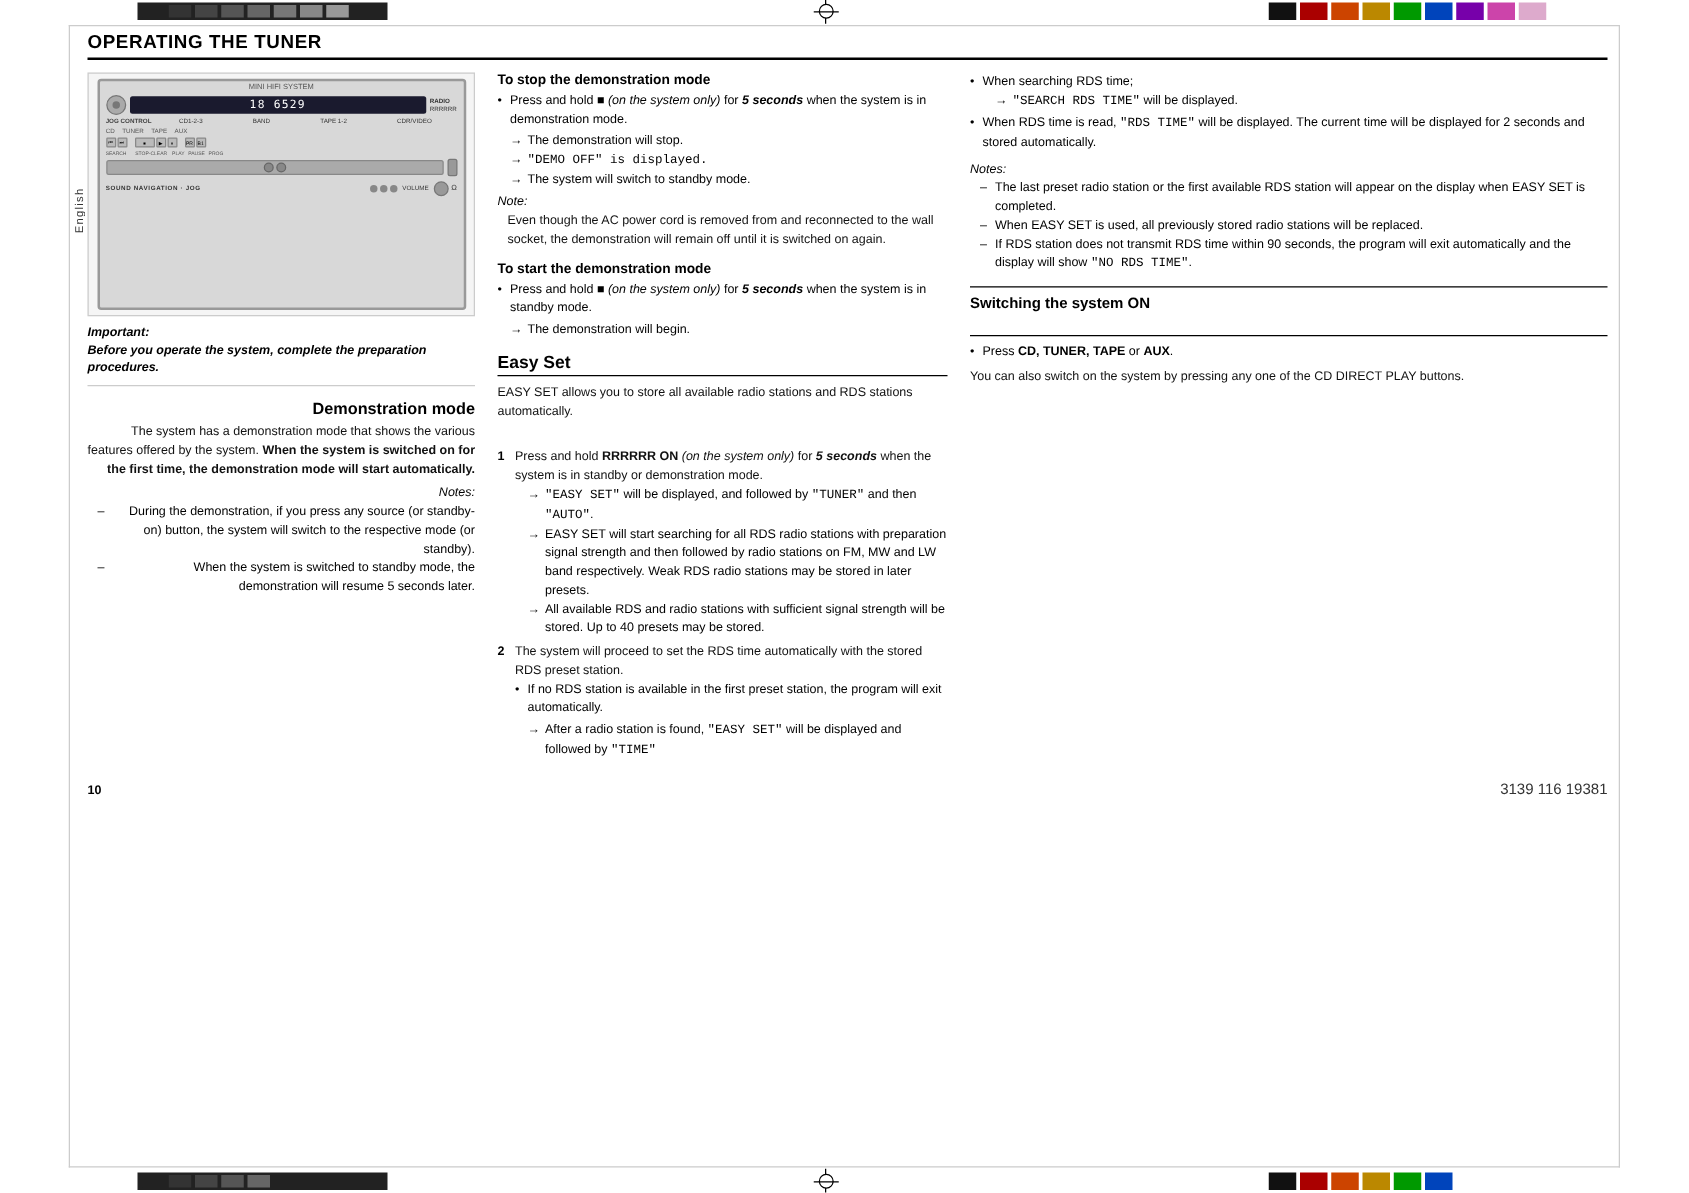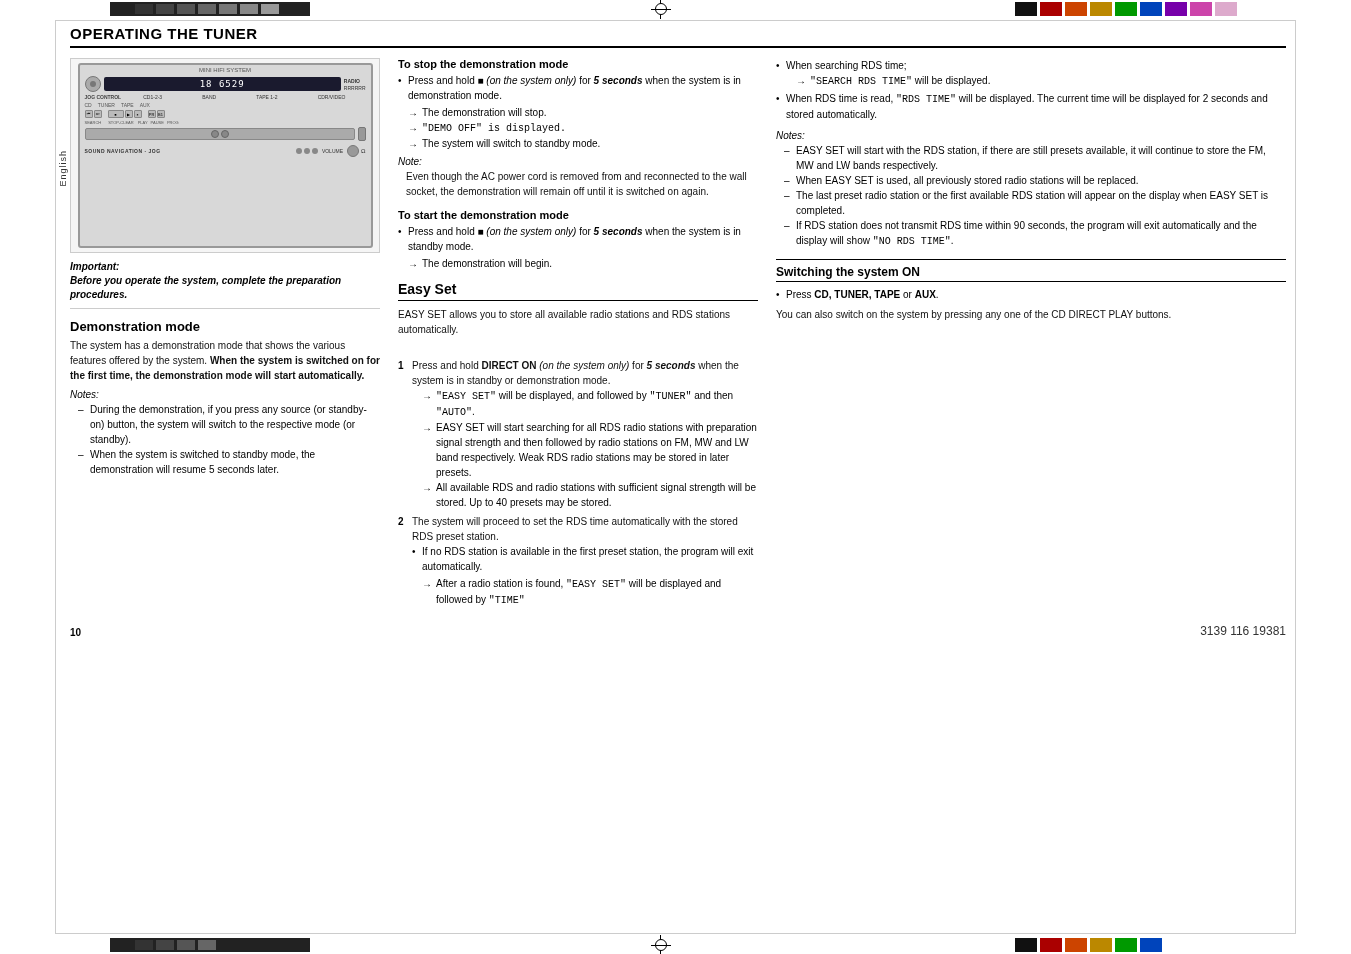--- a/index.html
+++ b/index.html
@@ -229,20 +229,21 @@
     .important-text {
       font-style: italic;
       font-weight: bold;
       font-size: 10px;
       line-height: 1.4;
     }
 
     
     .demo-section {
       margin-top: 10px;
+      text-align: right;
     }
     .subsection-title {
       font-size: 13px;
       font-weight: 900;
       margin-bottom: 4px;
     }
     .body-text {
       font-size: 10px;
       line-height: 1.5;
       color: #111;
@@ -346,21 +347,21 @@
     }
 
     
     .right-col-section {
       margin-bottom: 8px;
     }
     .switching-title {
       font-size: 12px;
       font-weight: 900;
       border-bottom: 1.5px solid #000;
-      padding-bottom: 2px;
+      padding-bottom: 19px;
       margin-bottom: 5px;
     }
 
     
     .bottom-content {
       display: flex;
       justify-content: space-between;
       margin-top: 6px;
       align-items: flex-end;
     }
@@ -598,21 +599,21 @@
 
       <div class="instruction-block" style="margin-top: 8px;">
         <div class="easy-set-title">Easy Set</div>
         <div class="body-text" style="margin-bottom:21px;">EASY SET allows you to store all available radio stations and RDS stations automatically.</div>
 
         <ol class="numbered-list">
 
           <li>
             <span class="num">1</span>
             <div class="body-text">
-              Press and hold <b>DIRECT ON</b> <i>(on the system only)</i> for <b><i>5 seconds</i></b> when the system is in standby or demonstration mode.
+              Press and hold <b>RRRRRR ON</b> <i>(on the system only)</i> for <b><i>5 seconds</i></b> when the system is in standby or demonstration mode.
             </div>
             <ul class="arrow-list">
               <li>
                 <span class="mono">"EASY SET"</span> will be displayed, and followed by <span class="mono">"TUNER"</span> and then <span class="mono">"AUTO"</span>.
               </li>
               <li>EASY SET will start searching for all RDS radio stations with preparation signal strength and then followed by radio stations on FM, MW and LW band respectively. Weak RDS radio stations may be stored in later presets.</li>
               <li>All available RDS and radio stations with sufficient signal strength will be stored. Up to 40 presets may be stored.</li>
             </ul>
           </li>
 
@@ -647,23 +648,22 @@
           </li>
           <li>
             When RDS time is read, <span class="mono">"RDS TIME"</span> will be displayed. The current time will be displayed for 2 seconds and stored automatically.
           </li>
         </ul>
       </div>
 
       <div class="notes-section right-col-section">
         <div class="notes-title">Notes:</div>
         <ul class="notes-list">
-          <li>EASY SET will start with the RDS station, if there are still presets available, it will continue to store the FM, MW and LW bands respectively.</li>
+          <li>The last preset radio station or the first available RDS station will appear on the display when EASY SET is completed.</li>
           <li>When EASY SET is used, all previously stored radio stations will be replaced.</li>
-          <li>The last preset radio station or the first available RDS station will appear on the display when EASY SET is completed.</li>
           <li>
             If RDS station does not transmit RDS time within 90 seconds, the program will exit automatically and the display will show <span class="mono">"NO RDS TIME"</span>.
           </li>
         </ul>
       </div>
 
       <div class="right-col-section" style="margin-top: 10px; border-top: 1.5px solid #000; padding-top: 5px;">
         <div class="switching-title">Switching the system ON</div>
         <ul class="bullet-list">
           <li>

